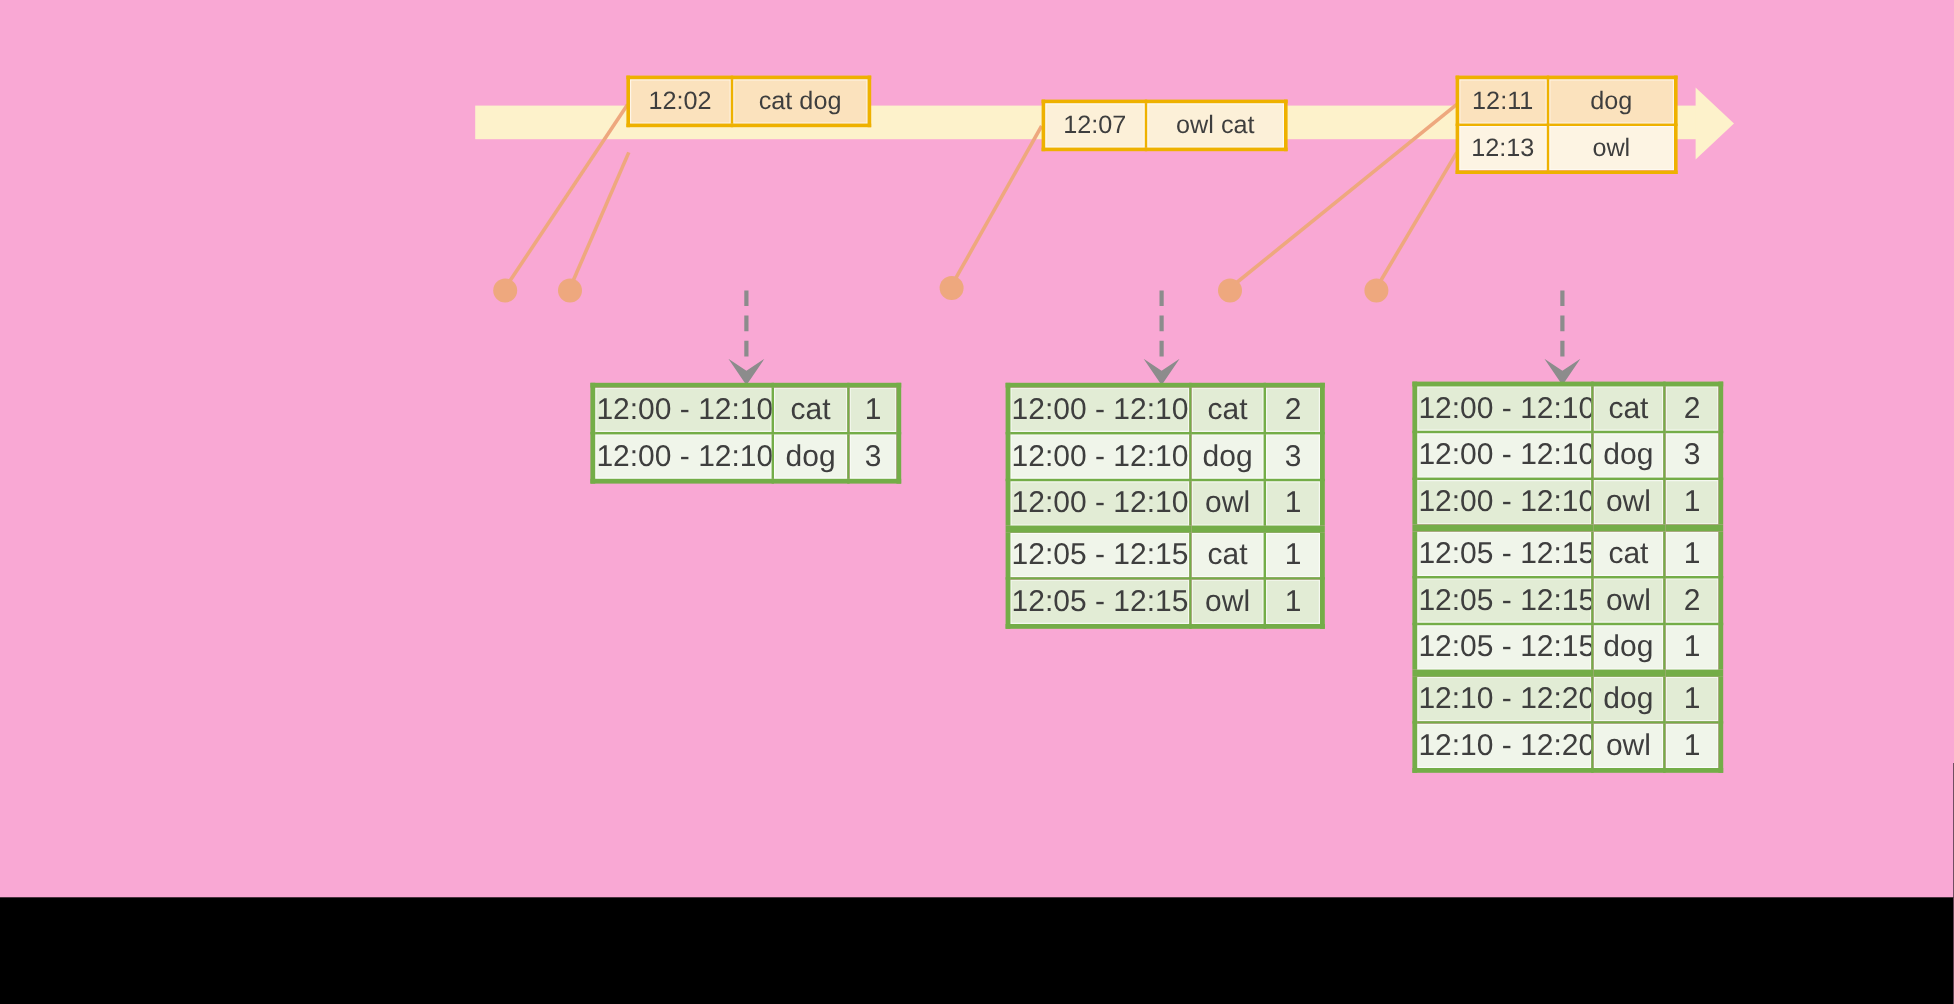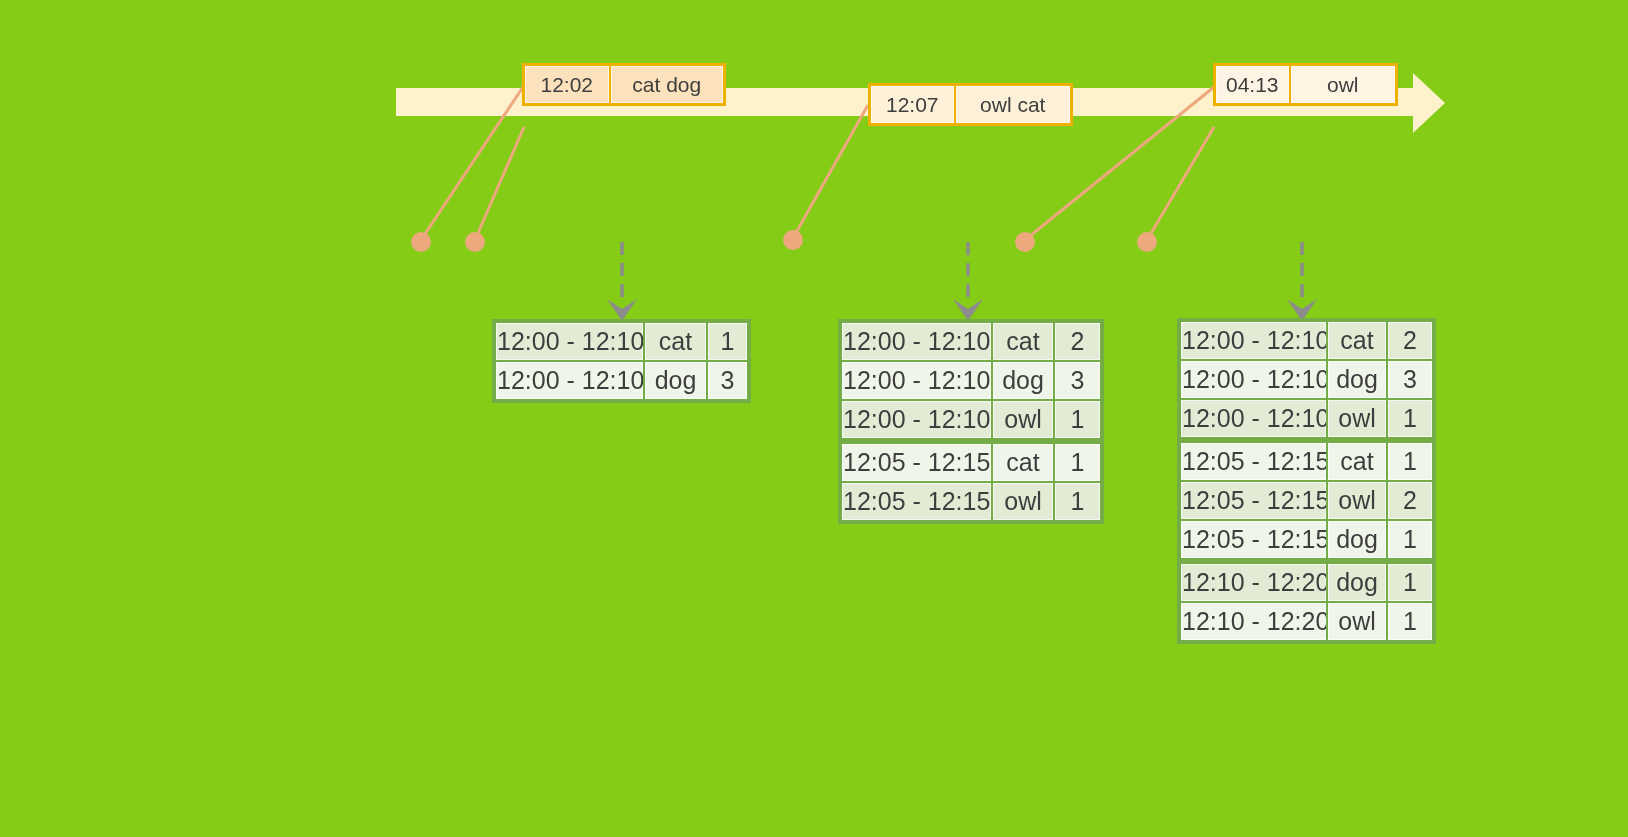--- a/index.html
+++ b/index.html
@@ -1,17 +1,17 @@
 <!DOCTYPE html>
 <html style="--background: #000000; --timeline-fill: #fdf2cb; --event-border: #eeb100; --event-row-dark: #fbe2bd; --event-row-light: #fdf4e3; --event-single-fill: #fcf0d8; --connector: #eea87e; --trigger-arrow: #8c8c8c; --result-border: #74ad48; --result-row-dark: #e2ecd5; --result-row-light: #f0f5ea; --text: #3e3e3e;"><head>
 <meta charset="utf-8">
 <style>
   html,body { margin:0; padding:0; background:#000; }
   .canvas {
-    position:relative; width:1628px; height:837px; background:#84cc16;
+    position:relative; width:1628px; height:748px; background:#f9a8d4;
     font-family:"Liberation Sans", sans-serif;
     color:var(--text,#3e3e3e); overflow:hidden;
   }
   
   .timeline-bar {
     position:absolute; left:396px; top:88px; width:1019px; height:28px;
     background:var(--timeline-fill,#fdf2cb);
   }
   .timeline-arrowhead {
     position:absolute; left:1413px; top:73px; width:0; height:0;
@@ -107,22 +107,26 @@
         </tr>
       </tbody>
   </table>
 
   <table class="event-box" id="event-box-3">
     <colgroup>
         <col style="width:75px">
         <col style="width:107px">
       </colgroup>
     <tbody>
-        <tr class="row-even">
-          <td>04:13</td>
+        <tr class="row-odd">
+          <td>12:11</td>
+          <td>dog</td>
+        </tr>
+        <tr class="row-even">
+          <td>12:13</td>
           <td>owl</td>
         </tr>
       </tbody>
   </table>
 
   <table class="result-table" id="result-table-1">
     <colgroup>
         <col style="width:150px">
         <col style="width:63px">
         <col style="width:42px">

